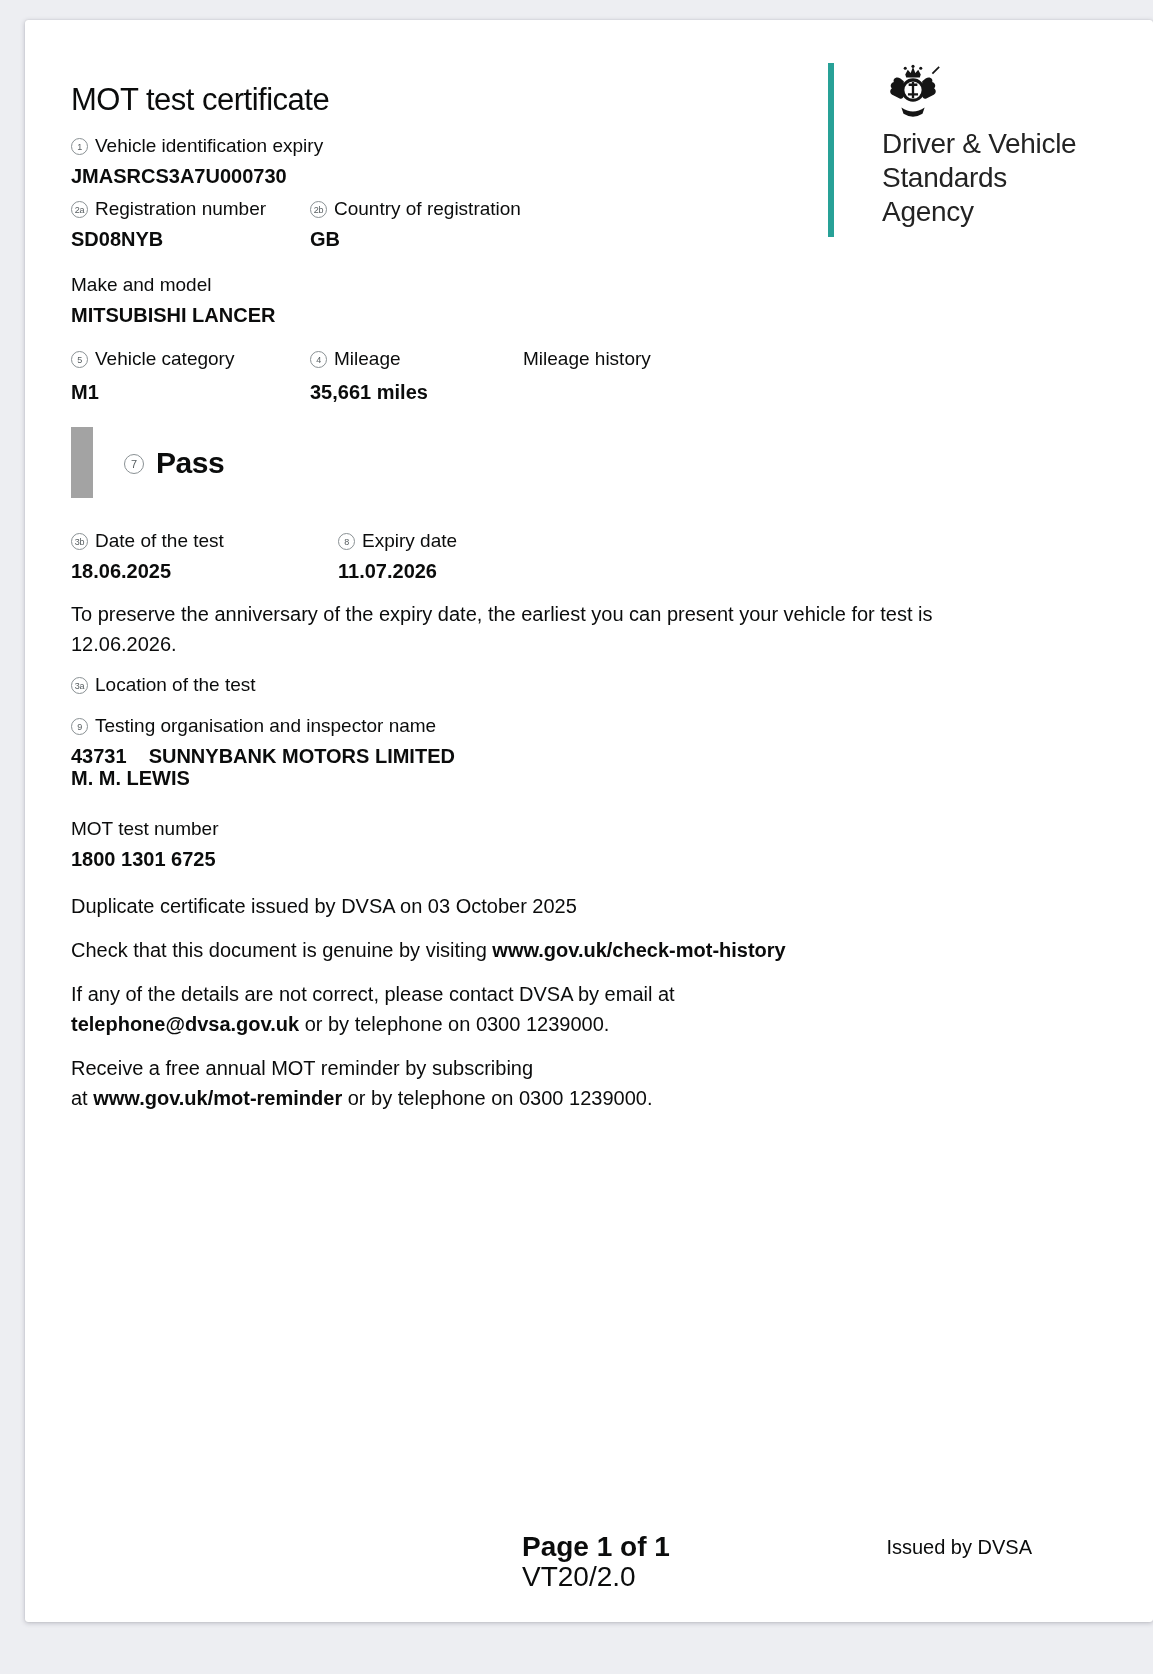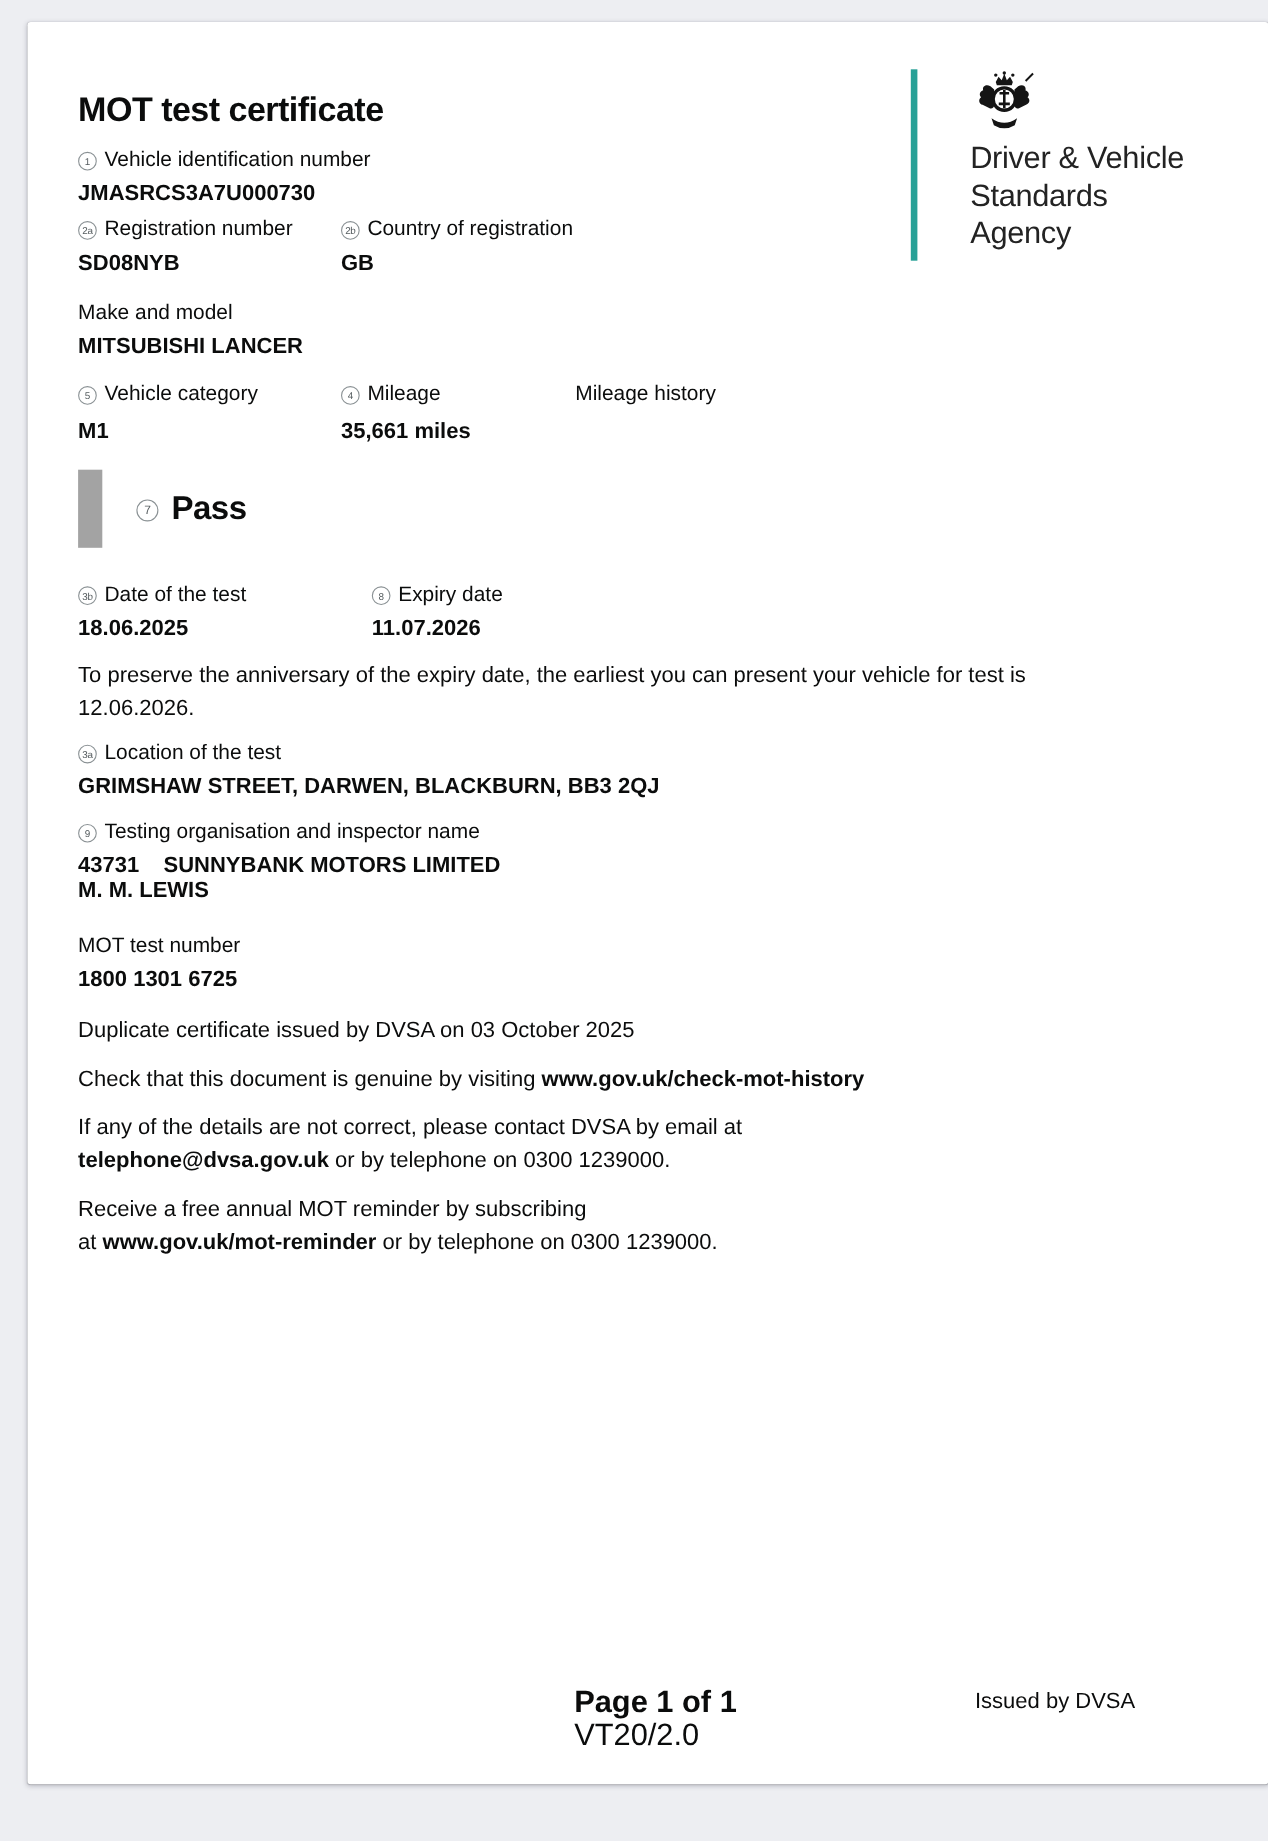--- a/index.html
+++ b/index.html
@@ -15,21 +15,21 @@
   .page {
     position:absolute; left:25px; top:20px;
     width:1128px; height:1602px;
     background:#ffffff;
     border-radius:3px;
     box-shadow:0 1px 5px rgba(50,50,70,0.28), 0 0 1px rgba(0,0,0,0.2);
   }
   .content { padding:62px 40px 0 46px; position:relative; }
 
   h1.title {
-    margin:0; font-size:31px; font-weight:700; letter-spacing:-0.5px;
+    margin:0; font-size:31px; font-weight:400; letter-spacing:-0.5px;
     line-height:36px; color:#0b0c0c;
   }
 
   
   .logo { position:absolute; left:803px; top:43px; display:flex;gap:32px; }
   .logo-bar { width:6px; height:174px; background:#28a197; flex:0 0 auto; }
   .logo-body { margin-left:16px; }
   .crest { display:block; width:62px; height:58px; }
   .logo-text { margin-top:6px; font-size:28px; line-height:34px; color:#232323; letter-spacing:-0.3px; }
 
@@ -110,21 +110,21 @@
     </div>
   </div>
 
   <div class="content">
 
     <h1 class="title">MOT test certificate</h1>
 
     <div class="sec-vin">
       <div class="label">
         <span class="ref">1</span>
-        <span>Vehicle identification number</span>
+        <span>Vehicle identification expiry</span>
       </div>
       <div class="value">JMASRCS3A7U000730</div>
     </div>
 
     <div class="row-2">
       <div>
         <div class="label">
           <span class="ref">2a</span>
           <span>Registration number</span>
         </div>
@@ -192,21 +192,20 @@
     <div class="para para-anniv">
       <span>To preserve the anniversary of the expiry date, the earliest you can present your vehicle for test is</span><br>
       <span>12.06.2026.</span>
     </div>
 
     <div class="sec-loc">
       <div class="label">
         <span class="ref">3a</span>
         <span>Location of the test</span>
       </div>
-      <div class="value">GRIMSHAW STREET, DARWEN, BLACKBURN, BB3 2QJ</div>
     </div>
 
     <div class="sec-org">
       <div class="label">
         <span class="ref">9</span>
         <span>Testing organisation and inspector name</span>
       </div>
       <div class="value">
         <span class="org-number">43731</span><span>SUNNYBANK MOTORS LIMITED</span><br>
         <span>M. M. LEWIS</span>

